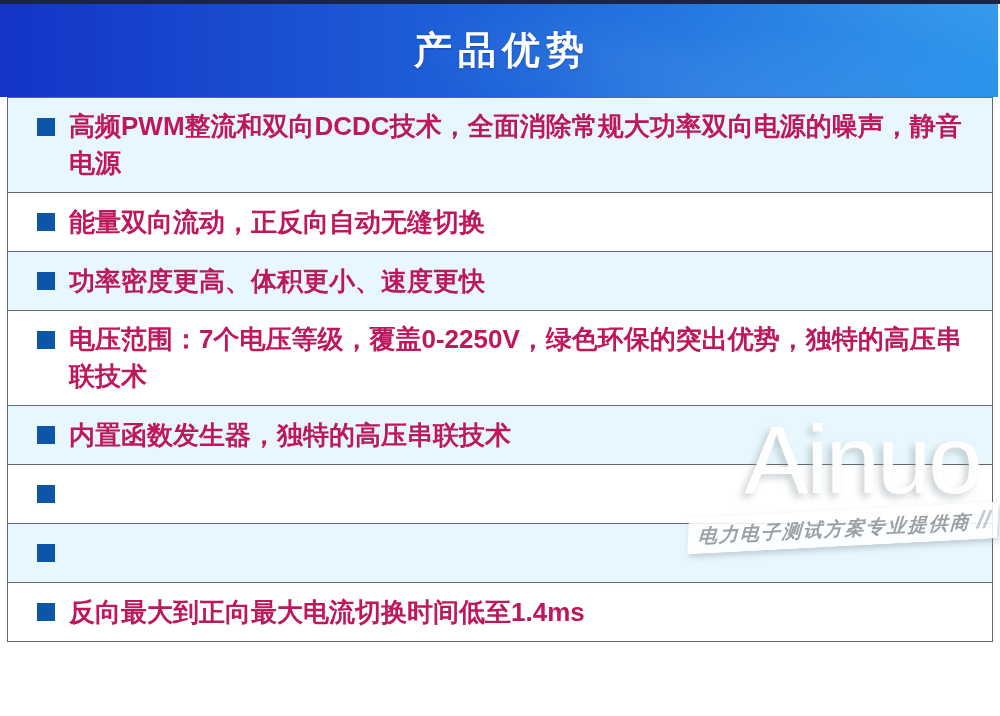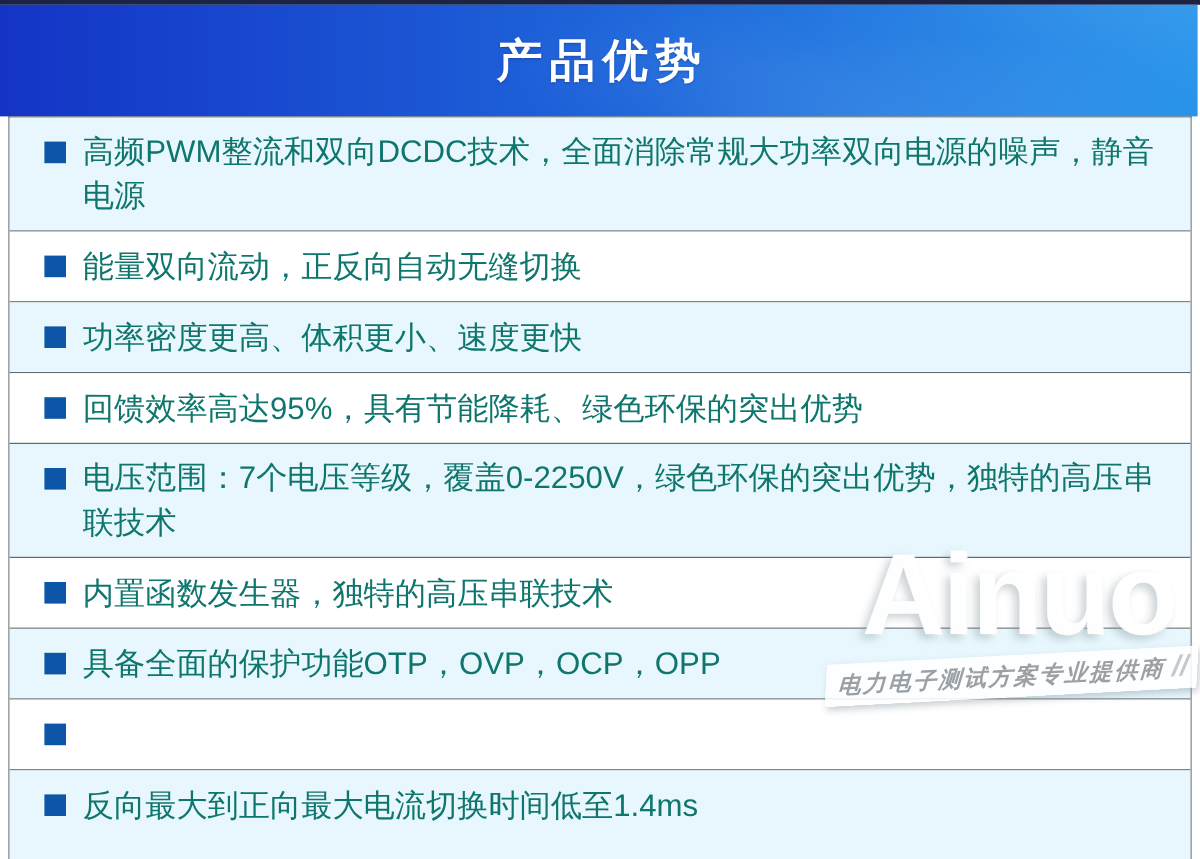--- a/index.html
+++ b/index.html
@@ -37,40 +37,39 @@
   .row{
     position:relative;
     padding:10px 30px 10px 61px;
     min-height:38px;
     border-bottom:1px solid #60696e;
     box-sizing:content-box;
     display:flex;align-items:center;
   }
   .row:nth-child(odd){background:#e7f7fd;}
   .row:nth-child(even){background:#ffffff;}
-  .row:last-child{padding-bottom:26px;}
+  .row:last-child{padding-bottom:10px;}
   .bullet{
     position:absolute;left:29px;top:20px;width:18px;height:18px;
     background:#0d55a6;
   }
   .row-text{
-    margin:0;color:#0f766e;font-size:26px;line-height:37px;font-weight:normal;
+    margin:0;color:#be185d;font-size:26px;line-height:37px;font-weight:bold;
   }
   
   .watermark{
     position:absolute;right:12px;top:412px;width:300px;
     text-align:right;pointer-events:none;z-index:5;
   }
   .wm-brand{
-    font-size:96px;line-height:96px;font-weight:700;
+    font-size:96px;line-height:96px;font-weight:400;
     color:rgba(255,255,255,0.96);
     text-shadow:-4px 4px 7px rgba(125,140,150,0.40), 1px 1px 1px rgba(255,255,255,0.9);
     letter-spacing:-2px;
     padding-right:8px;
-    margin-top:36px;
   }
   .wm-tagline-box{
     display:inline-block;margin-top:2px;margin-right:2px;
     transform:rotate(-3deg) skewX(-6deg);
     background:rgba(255,255,255,0.88);
     box-shadow:2px 3px 6px rgba(135,148,158,0.45);
     padding:3px 8px 4px 10px;
     white-space:nowrap;
   }
   .wm-tagline{
@@ -99,33 +98,28 @@
   <div class="row">
     <span class="bullet"></span>
     <p class="row-text">能量双向流动，正反向自动无缝切换</p>
   </div>
   <div class="row">
     <span class="bullet"></span>
     <p class="row-text">功率密度更高、体积更小、速度更快</p>
   </div>
   <div class="row">
     <span class="bullet"></span>
-    <p class="row-text">回馈效率高达95%，具有节能降耗、绿色环保的突出优势</p>
-  </div>
-  <div class="row">
-    <span class="bullet"></span>
     <p class="row-text">电压范围：7个电压等级，覆盖0-2250V，绿色环保的突出优势，独特的高压串联技术</p>
   </div>
   <div class="row">
     <span class="bullet"></span>
     <p class="row-text">内置函数发生器，独特的高压串联技术</p>
   </div>
   <div class="row">
     <span class="bullet"></span>
-    <p class="row-text">具备全面的保护功能OTP，OVP，OCP，OPP</p>
   </div>
   <div class="row">
     <span class="bullet"></span>
   </div>
   <div class="row">
     <span class="bullet"></span>
     <p class="row-text">反向最大到正向最大电流切换时间低至1.4ms</p>
   </div>
 </div>
 

